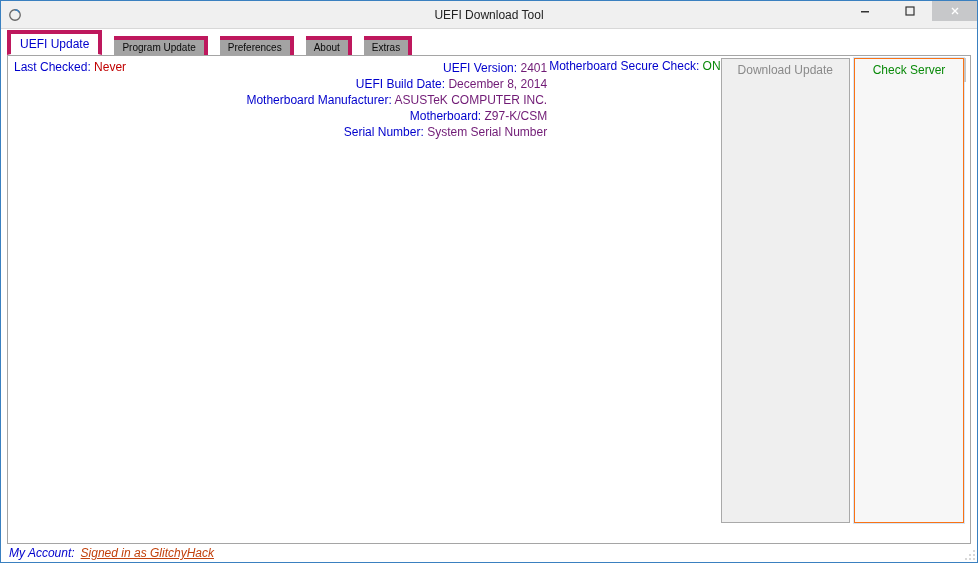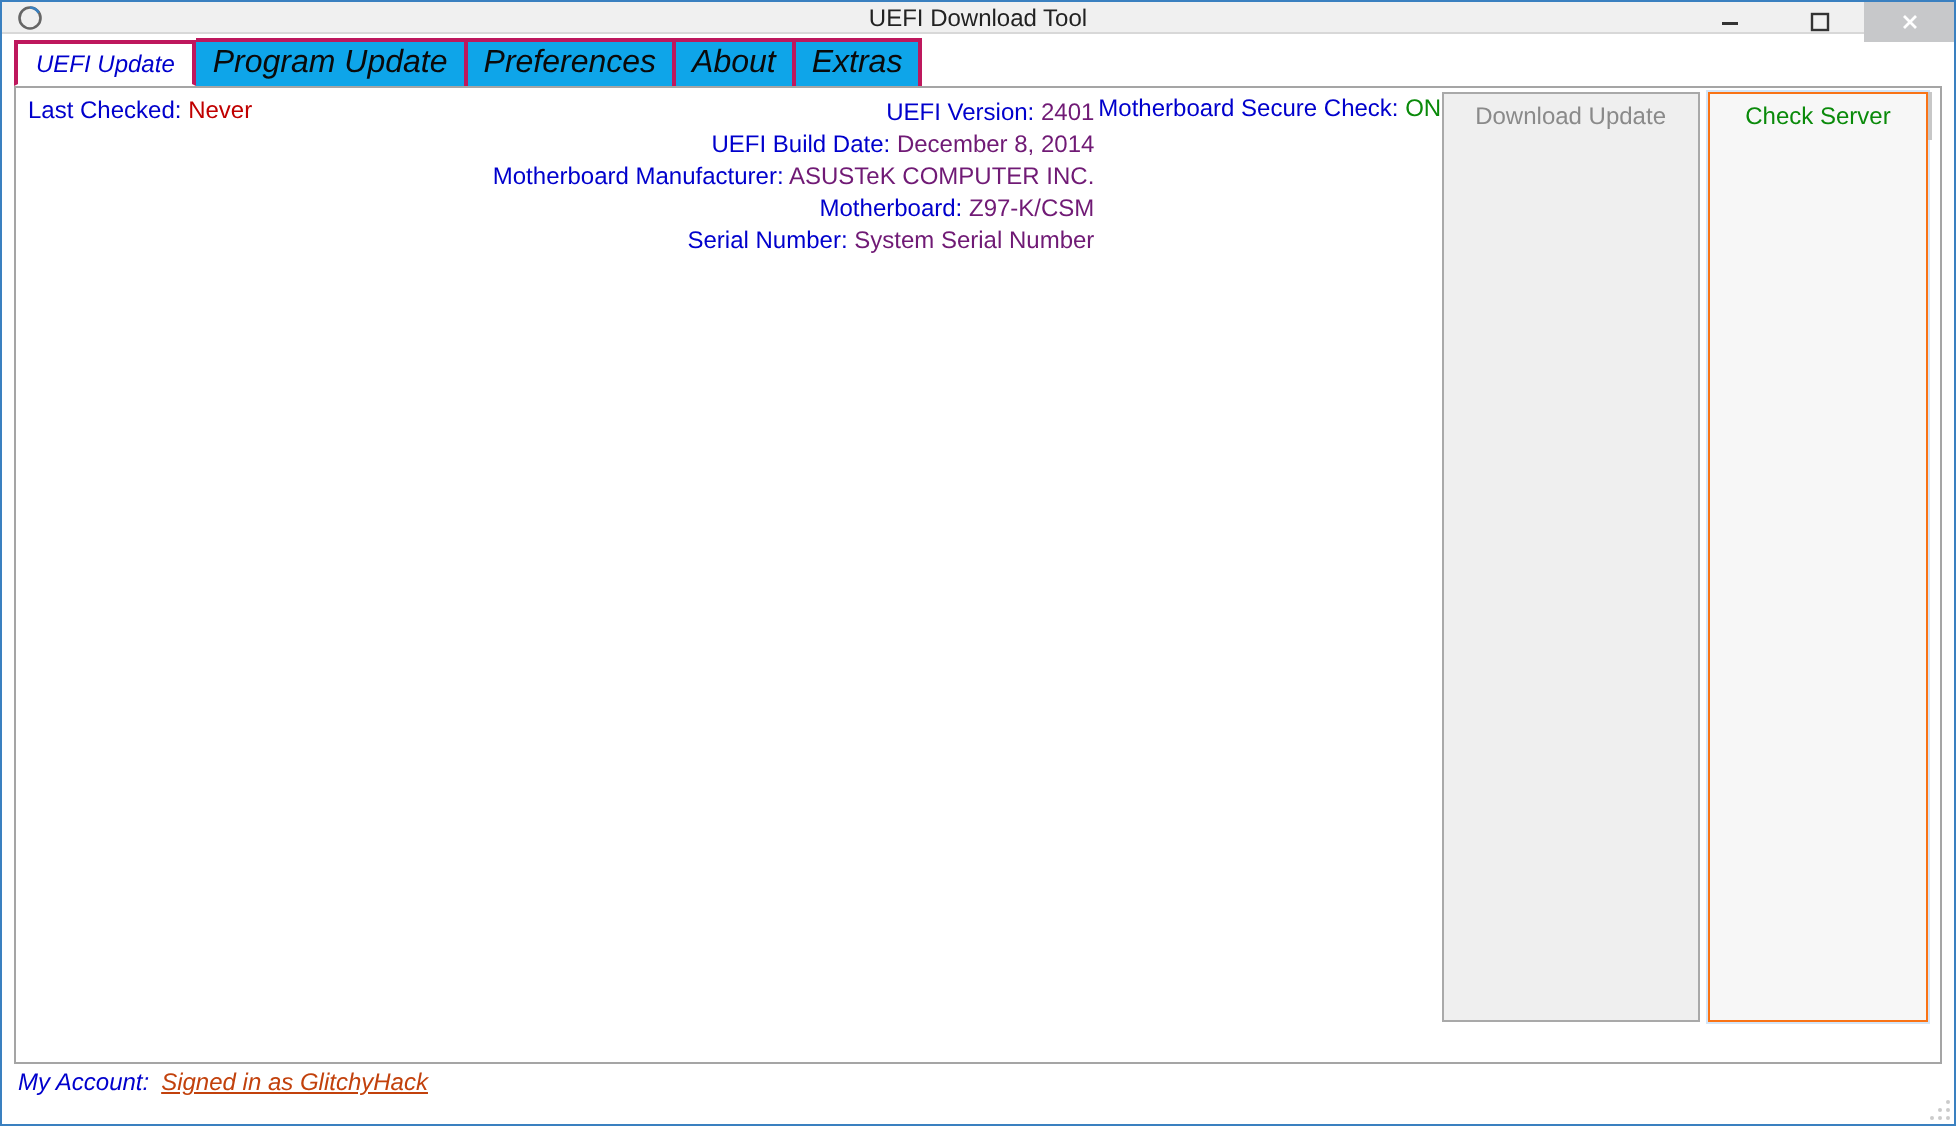--- a/index.html
+++ b/index.html
@@ -6,21 +6,21 @@
     body {
       font-family: "Segoe UI", Tahoma, sans-serif;
       font-size: 12px;
       background: #fff;
       width: 978px;
       height: 563px;
       overflow: hidden;
       border: 1px solid #3a80c0;
     }
     .titlebar {
-      height: 16px;
+      height: 28px;
       background: #f0f0f0;
       border-bottom: 1px solid #d8d8d8;
       display: flex;
       align-items: center;
       position: relative;
     }
     .titlebar-icon {
       width: 16px; height: 16px;
       margin-left: 6px;
       display: flex; align-items: center; justify-content: center;
@@ -58,43 +58,42 @@
       display: flex;
       flex-direction: column;
     }
     .tabstrip {
       display: flex;
       align-items: flex-end;
       height: 22px;
       position: relative;
     }
     .tab {
-      border: 2px solid #be185d;
+      border: 4px solid #be185d;
       border-bottom: 1px solid #a5a5a5;
       background: #fff;
       padding: 2px 8px;
-      margin-right: 0px;
+      margin-right: 12px;
       font-size: 12px;
       color: #0a0a0a;
       position: relative;
       top: 1px;
       cursor: default;
-      font-style: italic;
     }
     .tab + .tab { border-left: none; }
     .tab.active {
       color: #0000cc;
       border-bottom: 1px solid #fff;
       z-index: 2;
       padding: 3px 9px;
       top: 0;
     }
     .tab:not(.active) {
-      background: #0ea5e9;
-      font-size: 16px;
+      background: #a3a3a3;
+      font-size: 10px;
     }
     .tabpanel {
       border: 1px solid #a5a5a5;
       background: #fff;
       flex: 1;
       display: flex;
       position: relative;
       padding: 2px 4px 4px 4px;
     }
     .info-top {

